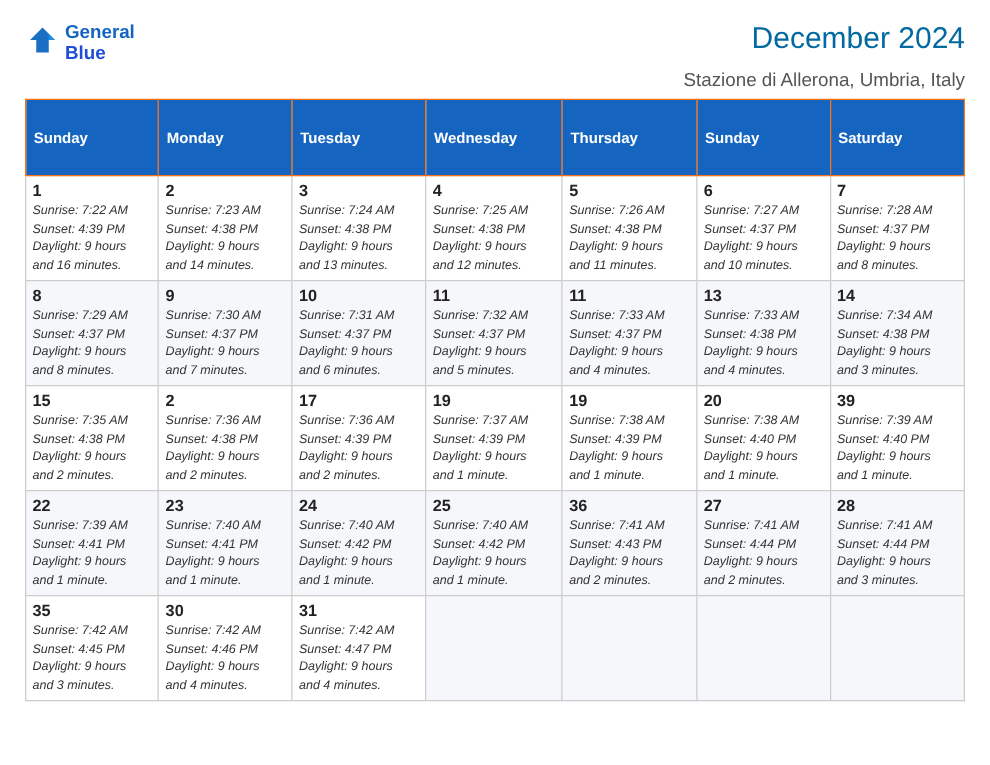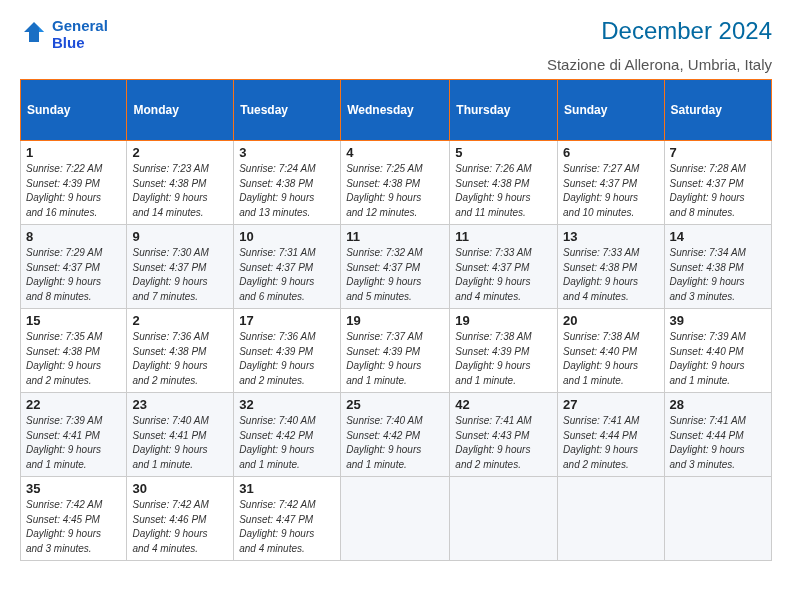--- a/index.html
+++ b/index.html
@@ -224,29 +224,29 @@
         <tr>
           <td>
             <span class="day-num">22</span>
             <div class="day-info">Sunrise: 7:39 AM<br>Sunset: 4:41 PM<br>Daylight: 9 hours<br>and 1 minute.</div>
           </td>
           <td>
             <span class="day-num">23</span>
             <div class="day-info">Sunrise: 7:40 AM<br>Sunset: 4:41 PM<br>Daylight: 9 hours<br>and 1 minute.</div>
           </td>
           <td>
-            <span class="day-num">32</span>
+            <span class="day-num">24</span>
             <div class="day-info">Sunrise: 7:40 AM<br>Sunset: 4:42 PM<br>Daylight: 9 hours<br>and 1 minute.</div>
           </td>
           <td>
             <span class="day-num">25</span>
             <div class="day-info">Sunrise: 7:40 AM<br>Sunset: 4:42 PM<br>Daylight: 9 hours<br>and 1 minute.</div>
           </td>
           <td>
-            <span class="day-num">42</span>
+            <span class="day-num">36</span>
             <div class="day-info">Sunrise: 7:41 AM<br>Sunset: 4:43 PM<br>Daylight: 9 hours<br>and 2 minutes.</div>
           </td>
           <td>
             <span class="day-num">27</span>
             <div class="day-info">Sunrise: 7:41 AM<br>Sunset: 4:44 PM<br>Daylight: 9 hours<br>and 2 minutes.</div>
           </td>
           <td>
             <span class="day-num">28</span>
             <div class="day-info">Sunrise: 7:41 AM<br>Sunset: 4:44 PM<br>Daylight: 9 hours<br>and 3 minutes.</div>
           </td>

